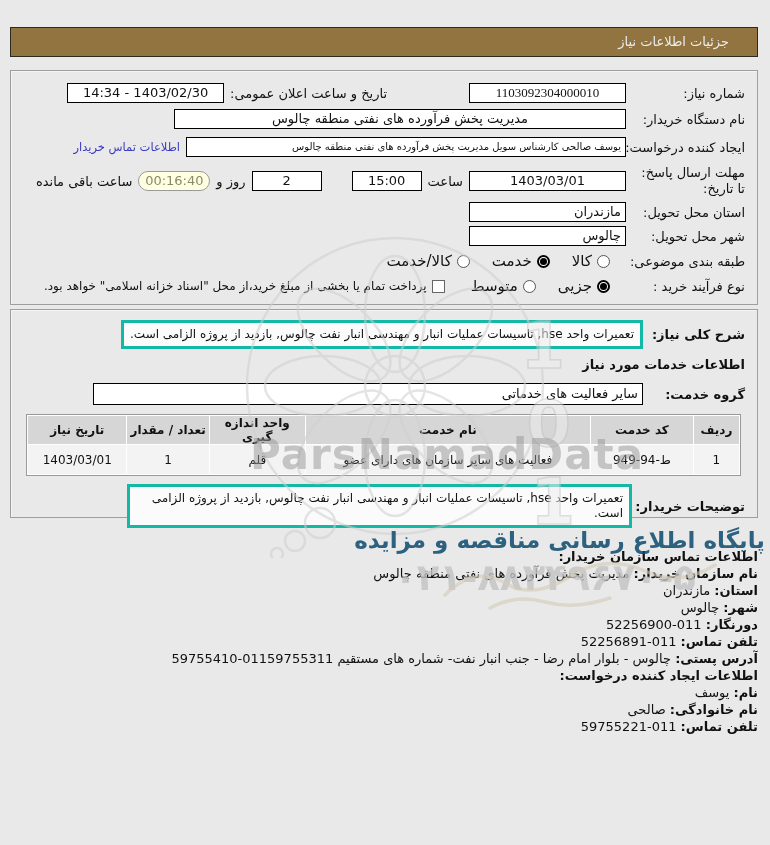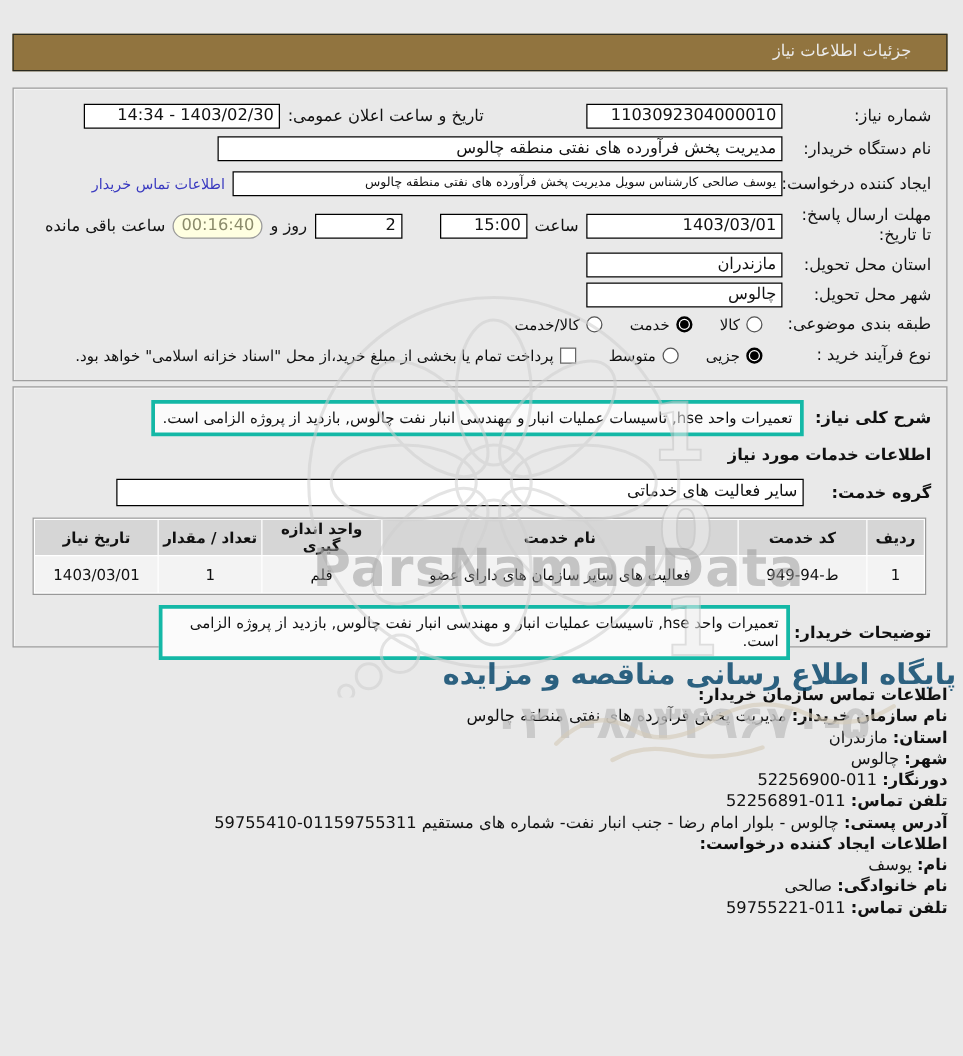--- a/index.html
+++ b/index.html
@@ -30,35 +30,35 @@
   }
   .lbl{white-space:nowrap;}
   .lblw{flex:none;}
   .b{font-weight:bold;}
   .sp{flex:none;}
   
   .tb{
     flex:none;background:#fff;border:1px solid #000;height:20px;line-height:18px;
     font-size:13px;box-sizing:border-box;padding:0 4px;overflow:hidden;white-space:nowrap;
   }
-  .tb.center{}
+  .tb.center{text-align:center;}
   .tb.right{text-align:right;}
   .tb.cd{background:#FFFFE1;color:#8b8b6b;border:1px solid #9a9a9a;text-align:center;}
   .descbox{
     flex:none;background:#fbfbfb;border:3px solid #14b8a6;box-sizing:border-box;
     font-size:12px;padding:4px 6px;text-align:right;line-height:15px;
   }
   .link{color:#3A3AC0;font-size:11.5px;white-space:nowrap;cursor:pointer;}
   
   .radio{width:13px;height:13px;border:1px solid #555;border-radius:50%;
     background:#fff;display:inline-block;position:relative;flex:none;box-sizing:border-box;}
   .radio.on{border:2px solid #000;}
   .radio.on::after{content:"";position:absolute;inset:1px;background:#000;border-radius:50%;}
   .checkbox{width:13px;height:13px;border:1px solid #666;background:#fff;flex:none;box-sizing:border-box;}
-  .optlbl{font-size:12px;}
+  .optlbl{font-size:15px;}
   .cbtext{font-size:12px;white-space:nowrap;}
   
   #svc-table{
     position:absolute;top:104px;right:16px;width:715px;
     border-collapse:separate;border-spacing:1px;background:#fff;
     border:1px solid #999;direction:rtl;
   }
   #svc-table th{background:#D6D6D6;font-weight:bold;font-size:12px;height:23px;padding:0 3px;}
   #svc-table td{background:#F3F3F3;font-size:12px;height:29px;text-align:center;padding:0 3px;}
   
@@ -82,21 +82,21 @@
 <body>
 
 <div class="titlebar">
   <span>جزئیات اطلاعات نیاز</span>
 </div>
 
 <div class="panel" id="panel1">
 
   <div class="row" style="top:12px;">
     <span class="lbl lblw" style="width:113px;">شماره نیاز:</span>
-    <div class="tb center" style="width:157px;">1103092304000010</div>
+    <div class="tb center" style="width:157px;font-family:Liberation Serif, serif;">1103092304000010</div>
     <span class="sp" style="width:70px;"></span>
     <span class="lbl">تاریخ و ساعت اعلان عمومی:</span>
     <div class="tb center" style="width:157px;">1403/02/30 - 14:34</div>
   </div>
 
   <div class="row" style="top:38px;">
     <span class="lbl lblw" style="width:113px;">نام دستگاه خریدار:</span>
     <div class="tb center" style="width:452px;">مدیریت پخش فرآورده های نفتی منطقه چالوس</div>
   </div>
 

